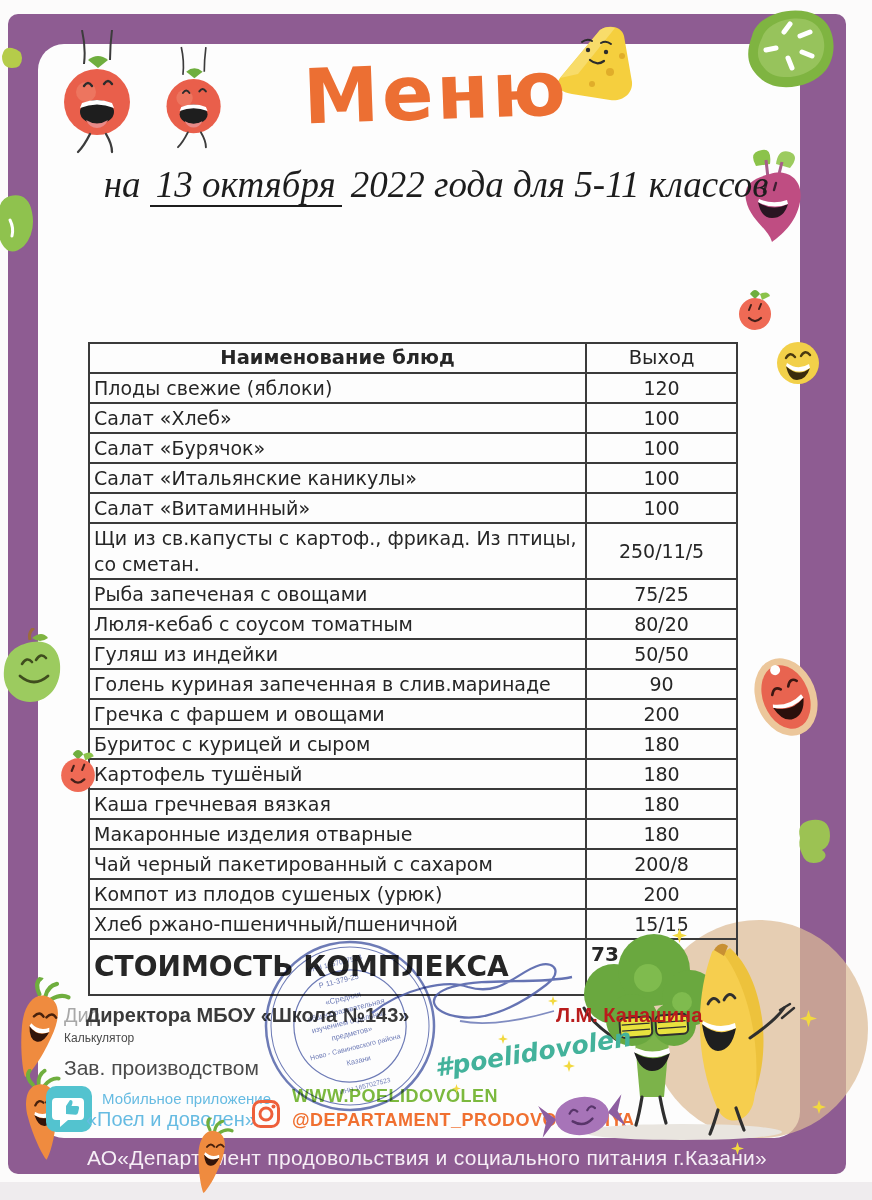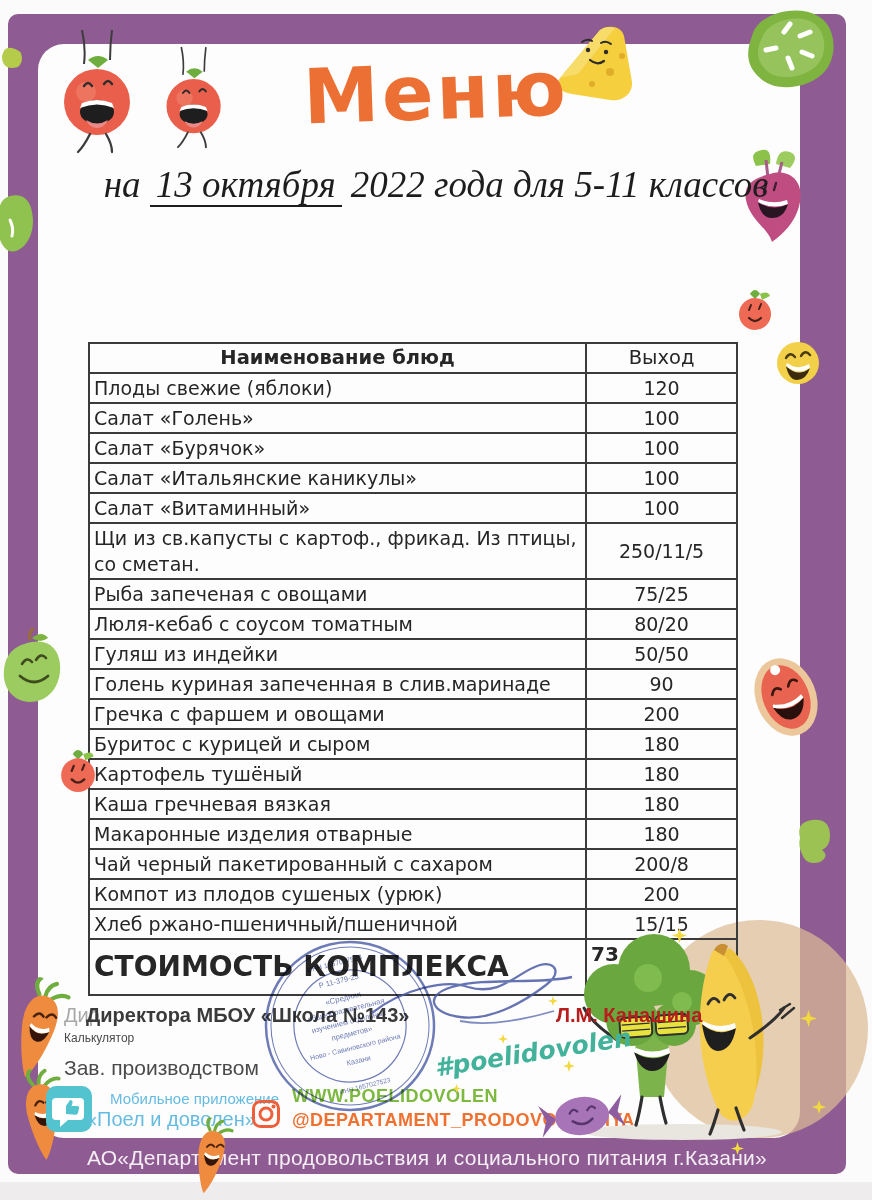--- a/index.html
+++ b/index.html
@@ -38,21 +38,21 @@
   .sig-line2{left:64px;top:1031px;font-size:12px;color:#4a4a4a;z-index:5;}
   .sig-line3{left:64px;top:1056px;font-size:21px;color:#4a4a4a;z-index:5;}
   .sig-name{left:556px;top:1004px;font-size:20px;font-weight:bold;color:#b91c1c;z-index:6;}
   .sig-hashtag{left:434px;top:1038px;font-size:25px;color:#43b29b;transform:rotate(-9deg);
     font-style:italic;font-weight:bold;z-index:6;font-family:"DejaVu Sans",sans-serif;}
   .signature-svg{left:368px;top:955px;z-index:6;}
   .stamp{left:262px;top:938px;z-index:6;mix-blend-mode:multiply;opacity:.8;}
 
   
   .app-icon{left:46px;top:1086px;z-index:5;}
-  .app-line1{left:102px;top:1090px;font-size:15px;color:#66bbe2;z-index:5;margin-left:8px;}
+  .app-line1{left:102px;top:1090px;font-size:15px;color:#66bbe2;z-index:5;}
   .app-line2{left:86px;top:1108px;font-size:20px;color:#66bbe2;z-index:5;}
   .insta-icon{left:252px;top:1100px;z-index:5;}
   .site-url{left:292px;top:1086px;font-size:18px;font-weight:bold;color:#7cb93e;z-index:5;letter-spacing:.5px;}
   .insta-handle{left:292px;top:1110px;font-size:18px;font-weight:bold;color:#f07030;z-index:5;letter-spacing:.5px;}
 
   
   .tan-circle{left:650px;top:920px;width:218px;height:218px;border-radius:50%;
     background:#dcbb95;opacity:.72;z-index:1;}
   .sparkle{background:#f2d93f;clip-path:polygon(50% 0,62% 38%,100% 50%,62% 62%,50% 100%,38% 62%,0 50%,38% 38%);z-index:5;}
   .deco{z-index:3;}
@@ -83,21 +83,21 @@
         <th class="col-out" style="font-weight:normal;">Выход</th>
       </tr>
     </thead>
     <tbody>
     <tr>
       <td class="col-name c-name">Плоды свежие (яблоки)</td>
       <td class="col-out c-out">120</td>
     </tr>
 
     <tr>
-      <td class="col-name c-name">Салат «Голень»</td>
+      <td class="col-name c-name">Салат «Хлеб»</td>
       <td class="col-out c-out">100</td>
     </tr>
 
     <tr>
       <td class="col-name c-name">Салат «Бурячок»</td>
       <td class="col-out c-out">100</td>
     </tr>
 
     <tr>
       <td class="col-name c-name">Салат «Итальянские каникулы»</td>

